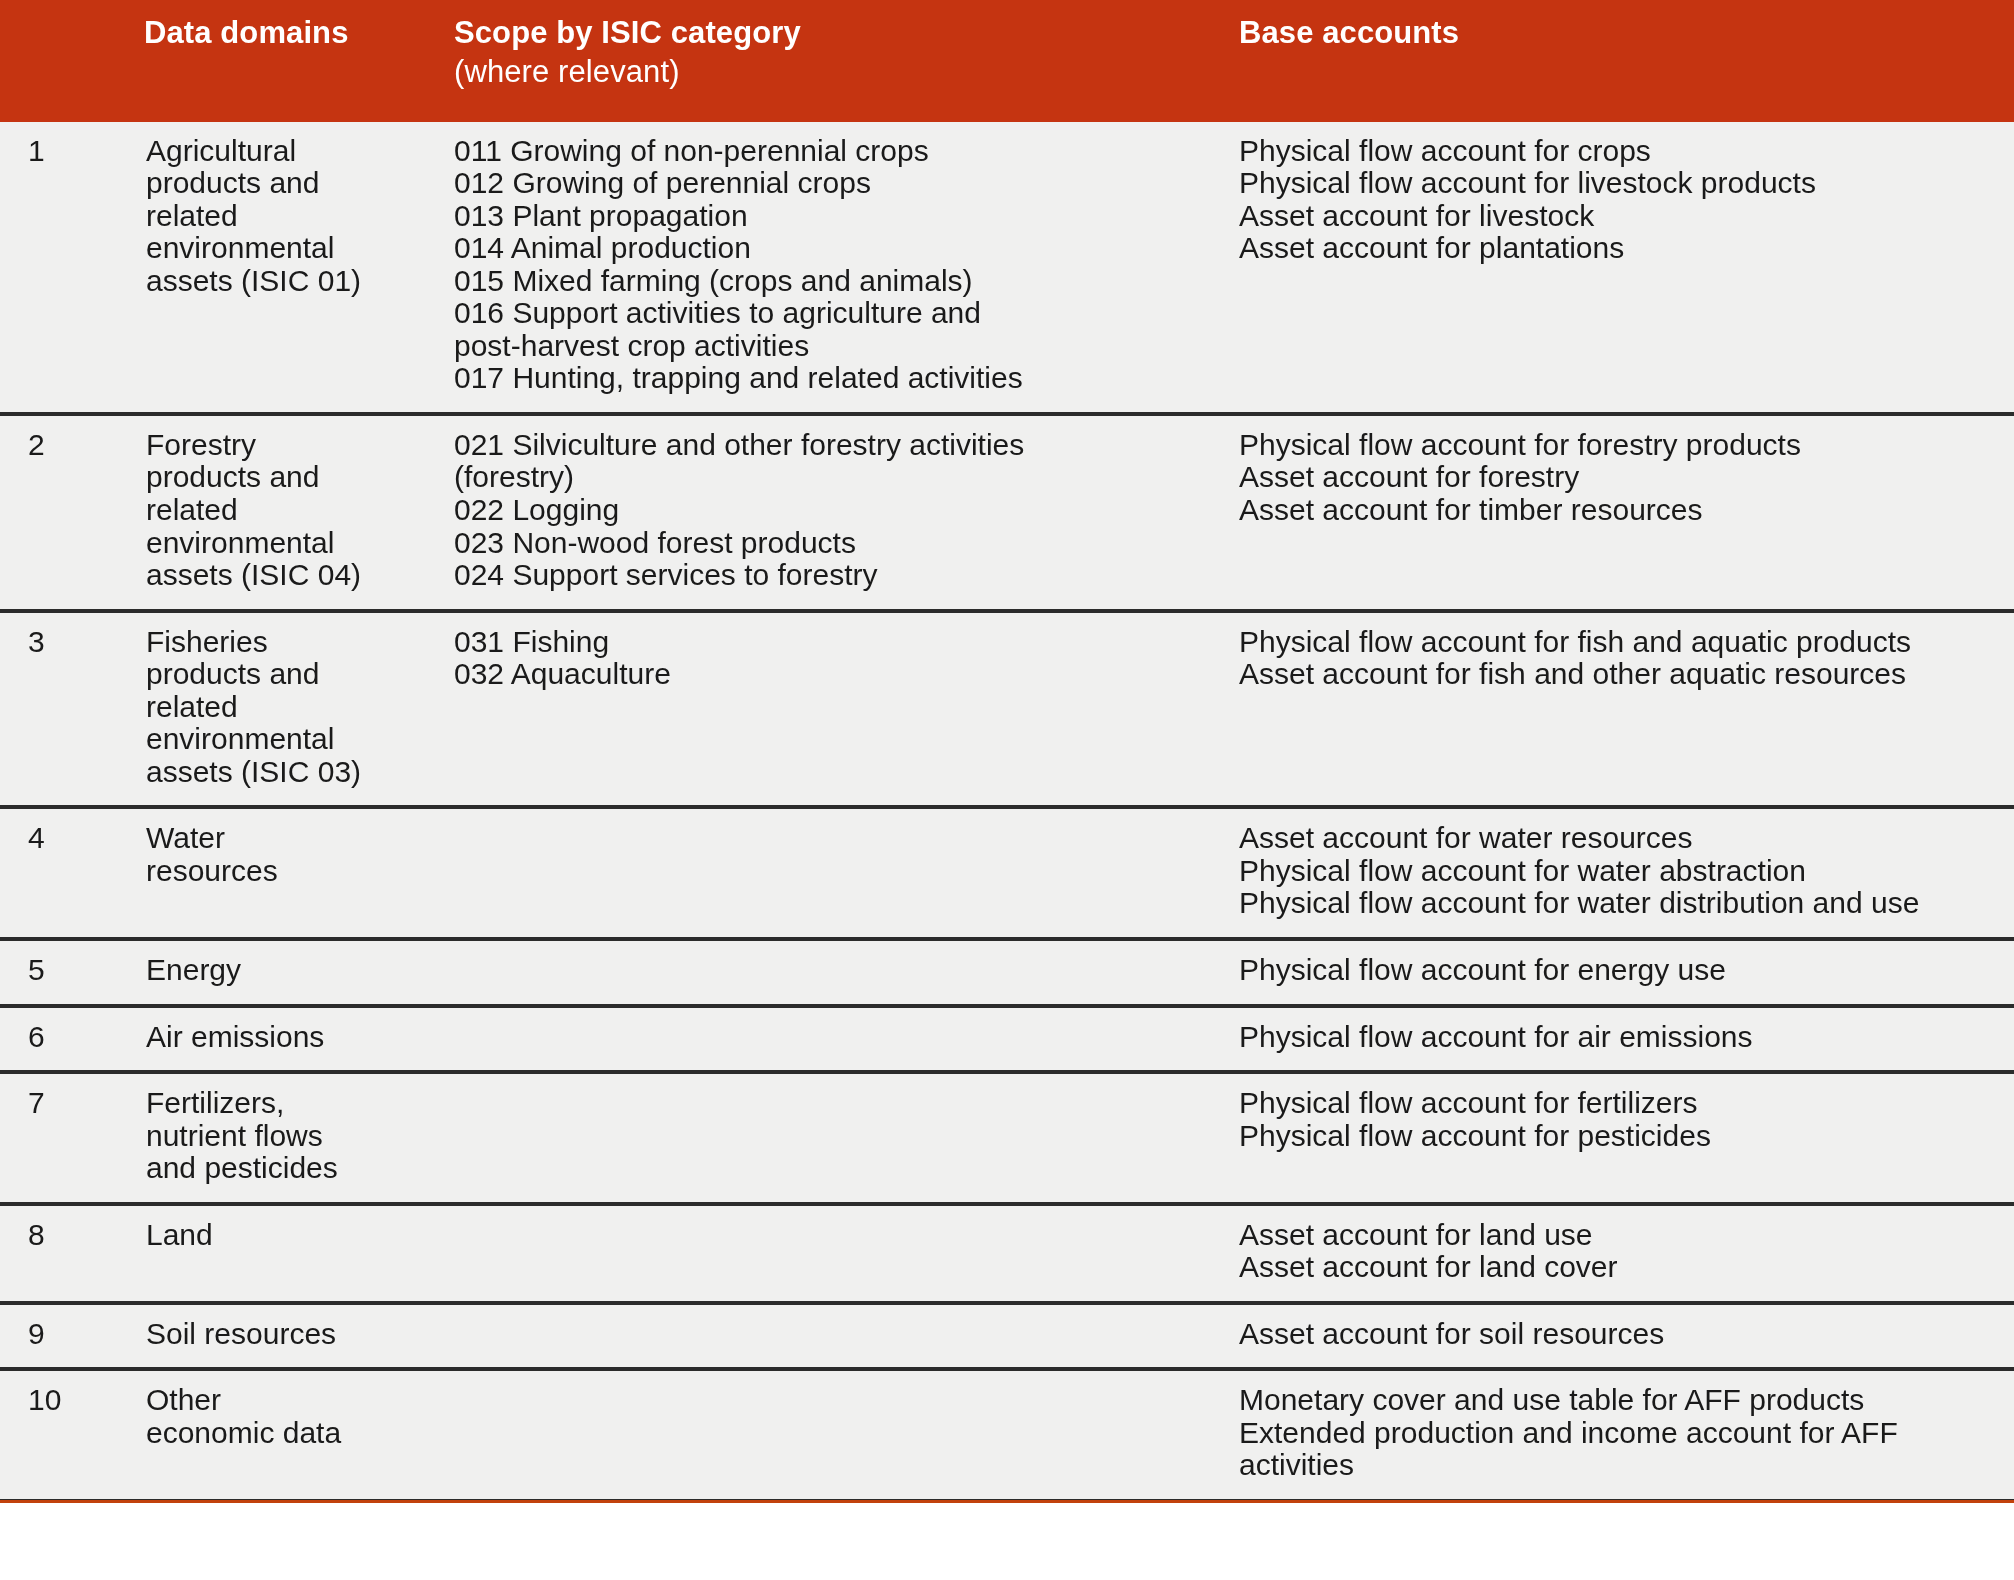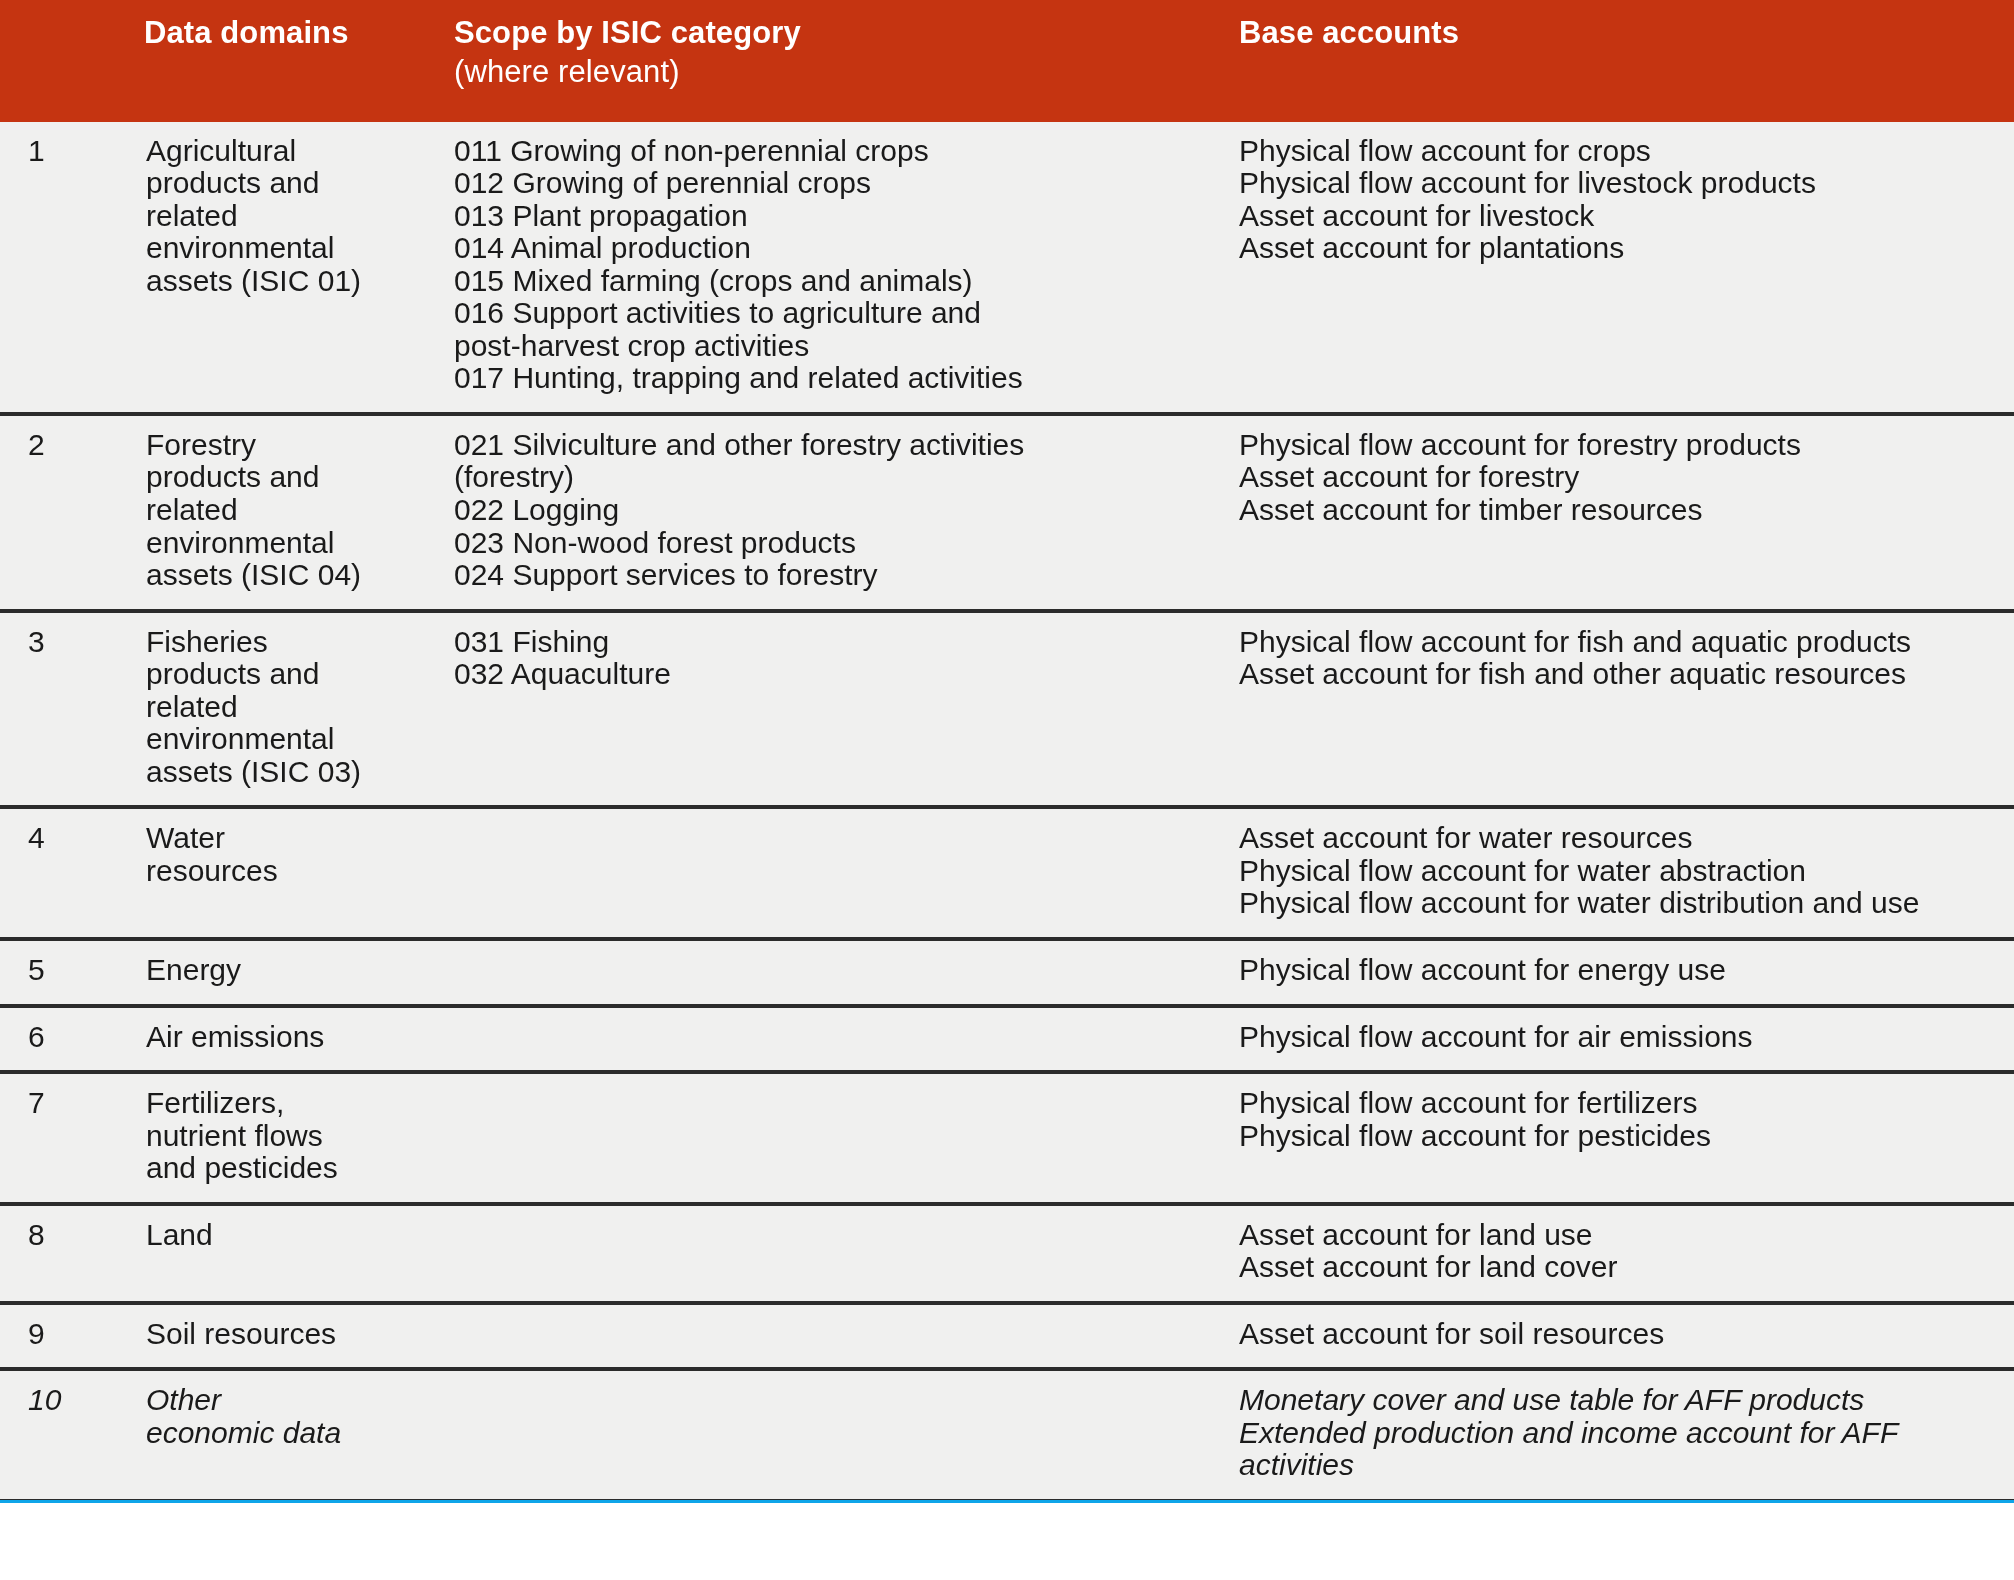--- a/index.html
+++ b/index.html
@@ -51,22 +51,21 @@
     vertical-align: top;
     font-size: 30px;
     line-height: 1.085;
     color: #1a1a1a;
     background: #f0f0ef;
     padding: 13px 12px 18px 0;
     border-bottom: 3px solid #2b2b2b;
     box-shadow: inset 0 -6px 0 -5px #2b2b2b;
   }
   tbody tr:last-child td {
-    border-bottom: 3px solid #0ea5e9;
-    font-style: italic;
+    border-bottom: 3px solid #c2410c;
   }
   tbody td.num {
     text-align: left;
     padding-left: 28px;
     white-space: nowrap;
   }
   tbody td.domain { padding-left: 6px; }
   tbody td.scope  { padding-left: 4px; }
   tbody td.base   { padding-left: 4px; margin-left: 18px; }
 

